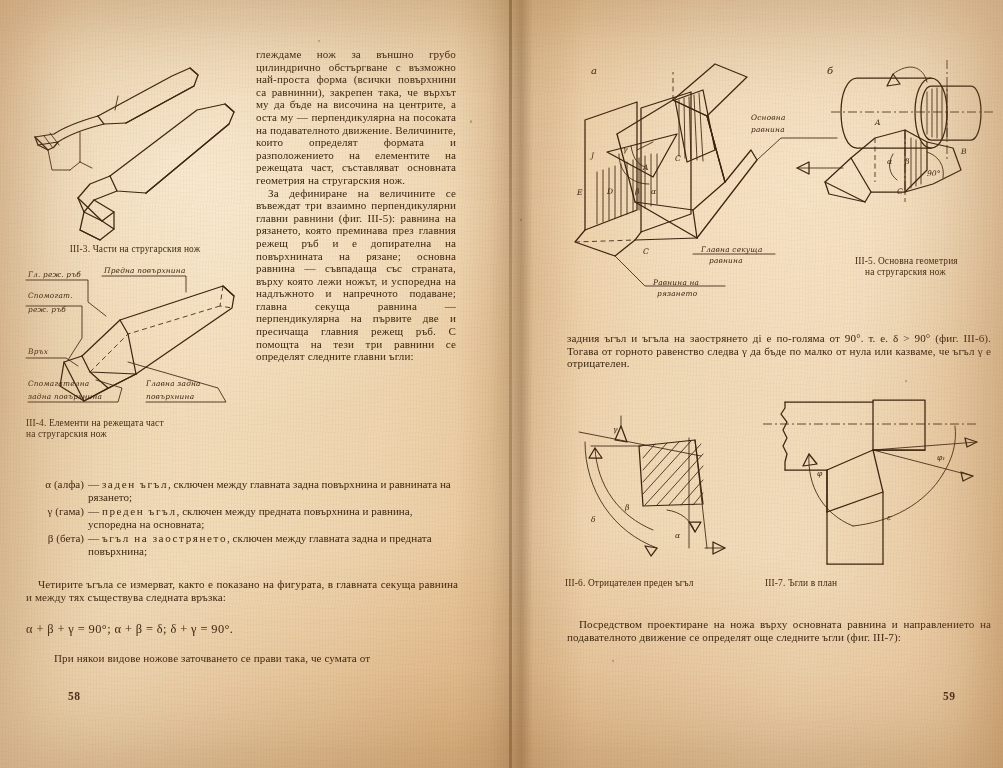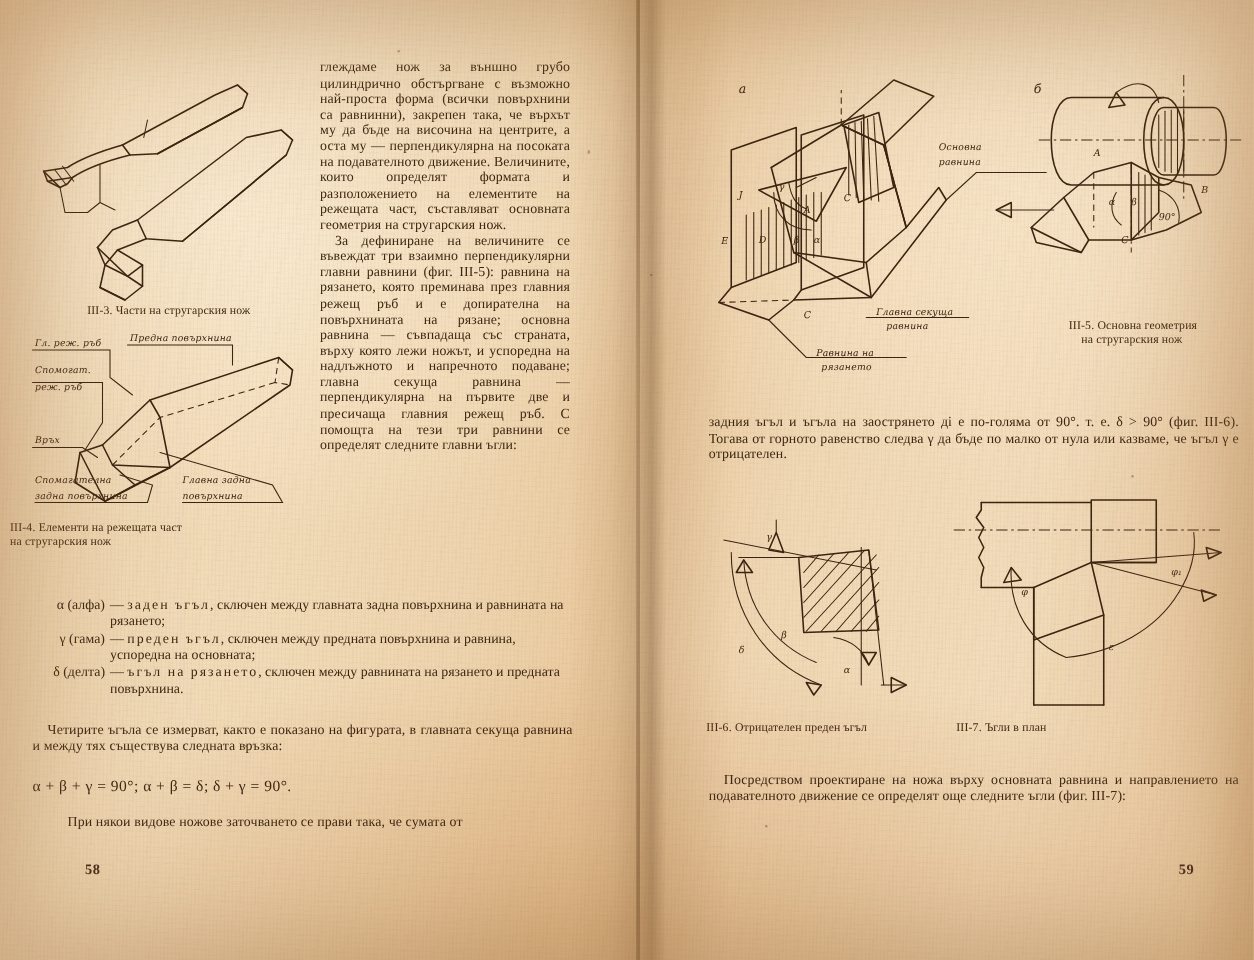--- a/index.html
+++ b/index.html
@@ -155,21 +155,21 @@
         <text class="hand" x="10" y="36">Спомогат.</text>
         <text class="hand" x="10" y="50">реж. ръб</text>
         <text class="hand" x="10" y="92">Връх</text>
         <text class="hand" x="86" y="11">Предна повърхнина</text>
         <text class="hand" x="10" y="124">Спомагателна</text>
         <text class="hand" x="10" y="137">задна повърхнина</text>
         <text class="hand" x="128" y="124">Главна задна</text>
         <text class="hand" x="128" y="137">повърхнина</text>
       </svg>
     </div>
-    <div class="cap" style="position:absolute;left:8px;top:418px;width:226px;">
+    <div class="cap" style="position:absolute;left:26px;top:418px;width:226px;">
       <div>III-4. Елементи на режещата част</div>
       <div>на стругарския нож</div>
     </div>
 
     <div class="col body-text" style="left:256px;top:48px;width:200px;">
       <p>глеждаме нож за външно грубо цилиндрично обстъргване с възможно най-проста форма (всички повърхнини са равнинни), закрепен така, че върхът му да бъде на височина на центрите, а оста му — перпендикулярна на посоката на подавателното движение. Величините, които определят формата и разположението на елементите на режещата част, съставляват основната геометрия на стругарския нож.</p>
       <p class="indent">За дефиниране на величините се въвеждат три взаимно перпендикулярни главни равнини (фиг. III-5): равнина на рязането, която преминава през главния режещ ръб и е допирателна на повърхнината на рязане; основна равнина — съвпадаща със страната, върху която лежи ножът, и успоредна на надлъжното и напречното подаване; главна секуща равнина — перпендикулярна на първите две и пресичаща главния режещ ръб. С помощта на тези три равнини се определят следните главни ъгли:</p>
     </div>
   </div>
 
@@ -182,24 +182,24 @@
       </div>
     </div>
     <div class="row">
       <div class="gk">γ (гама)</div>
       <div class="gd">
         <span>—</span>
         <span class="sp">преден ъгъл</span><span>, сключен между предната повърхнина и равнина, успоредна на основната;</span>
       </div>
     </div>
     <div class="row">
-      <div class="gk">δ (делта)</div>
+      <div class="gk">β (бета)</div>
       <div class="gd">
         <span>—</span>
-        <span class="sp">ъгъл на рязането</span><span>, сключен между равнината на рязането и предната повърхнина.</span>
+        <span class="sp">ъгъл на заострянето</span><span>, сключен между главната задна и предната повърхнина;</span>
       </div>
     </div>
   </div>
 
   <div class="body-text" style="position:absolute;left:26px;top:578px;width:432px;">
     <p class="indent">Четирите ъгъла се измерват, както е показано на фигурата, в главната секуща равнина и между тях съществува следната връзка:</p>
   </div>
 
   <div class="formula" style="position:absolute;left:26px;top:622px;width:432px;">α + β + γ = 90°;  α + β = δ;  δ + γ = 90°.</div>
 

